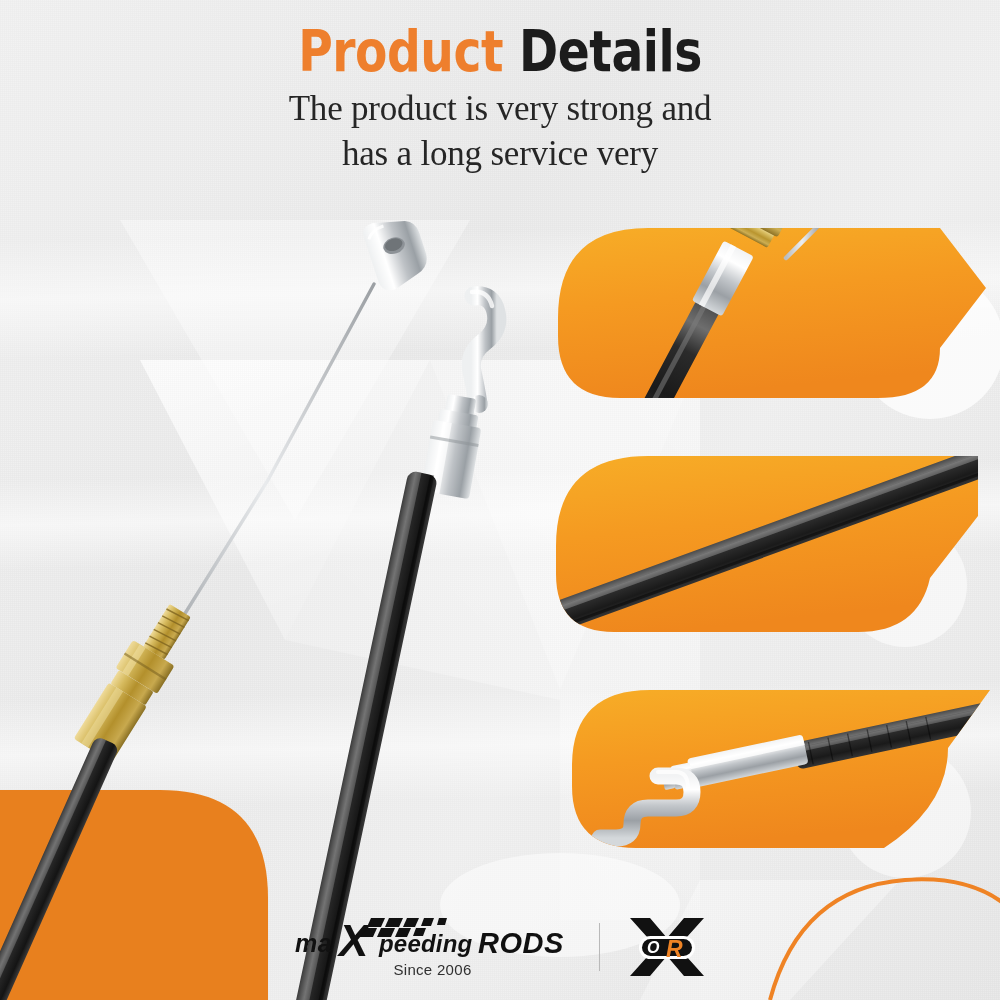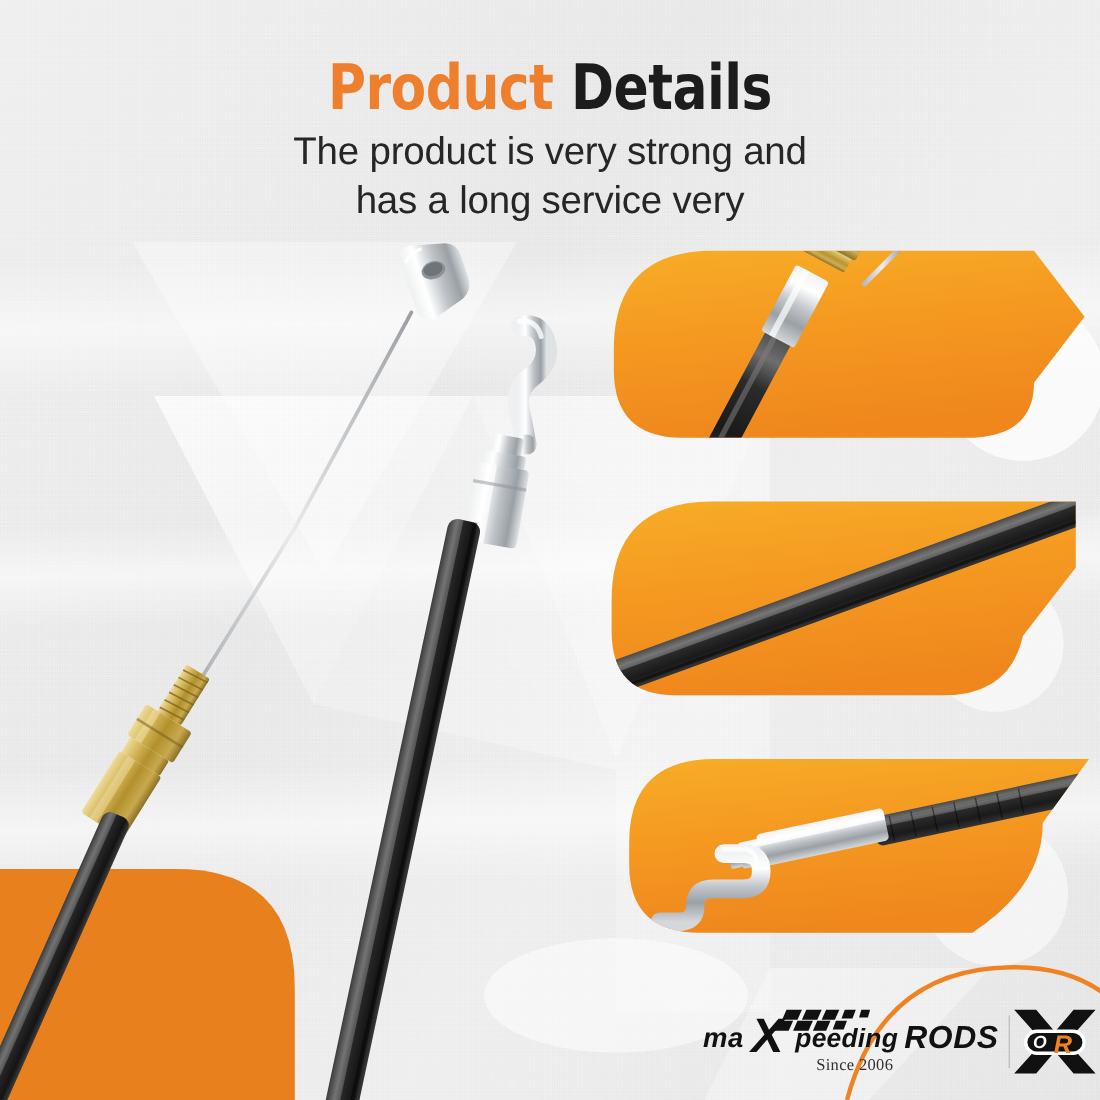--- a/index.html
+++ b/index.html
@@ -56,67 +56,68 @@
   .layer {
     position: absolute;
     inset: 0;
     width: 1000px;
     height: 1000px;
   }
 
   
   .headline-wrap {
     position: absolute;
-    top: 51px;
+    top: 22px;
     left: 0;
     width: 1000px;
     text-align: center;
     z-index: 40;
   }
   .headline {
     margin: 0;
     font-family: "Liberation Sans Narrow", "DejaVu Sans Condensed", "Liberation Sans", sans-serif;
     font-size: 57px;
     font-weight: 700;
     letter-spacing: -0.5px;
     line-height: 1.02;
     color: #1c1c1c;
     transform: scaleX(0.92);
   }
   .headline .hl-accent { color: #ee7f2d; }
   .subhead {
     margin: 7px 0 0 0;
-    font-family: Liberation Sans, sans-serif;
+    font-family: Liberation Serif, serif;
     font-size: 35px;
     font-weight: 400;
     line-height: 1.27;
     color: #262626;
     letter-spacing: -0.2px;
   }
   .subhead .sub-line { display: block; }
 
   
   .footer {
     position: absolute;
     left: 0;
     bottom: 22px;
     width: 1000px;
     display: flex;
     align-items: center;
-    justify-content: flex-end;
+    justify-content: center;
+    gap: 26px;
     z-index: 45;
   }
   .brand-block {
     display: flex;
     flex-direction: column;
     align-items: center;
   }
   .brand-since {
     margin-top: 3px;
-    font-family: Liberation Serif, serif;
+    font-family: Liberation Sans, sans-serif;
     font-size: 15px;
     color: #303030;
     letter-spacing: 0.3px;
   }
   .footer-sep {
     width: 1px;
     height: 48px;
     background: #b9b9b9;
   }
 </style>

